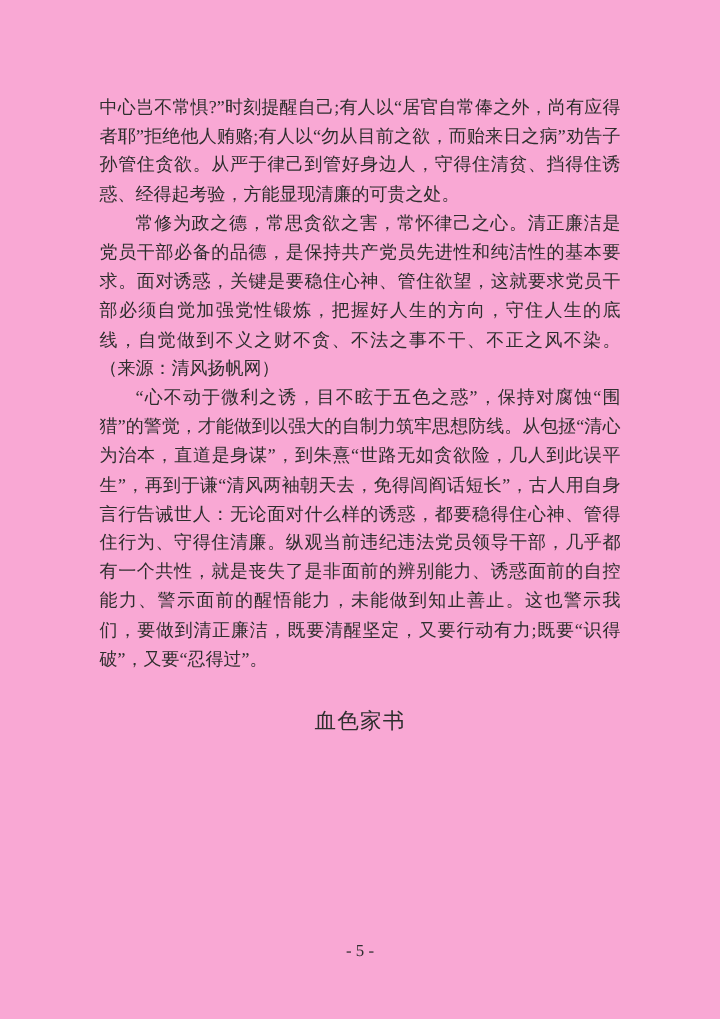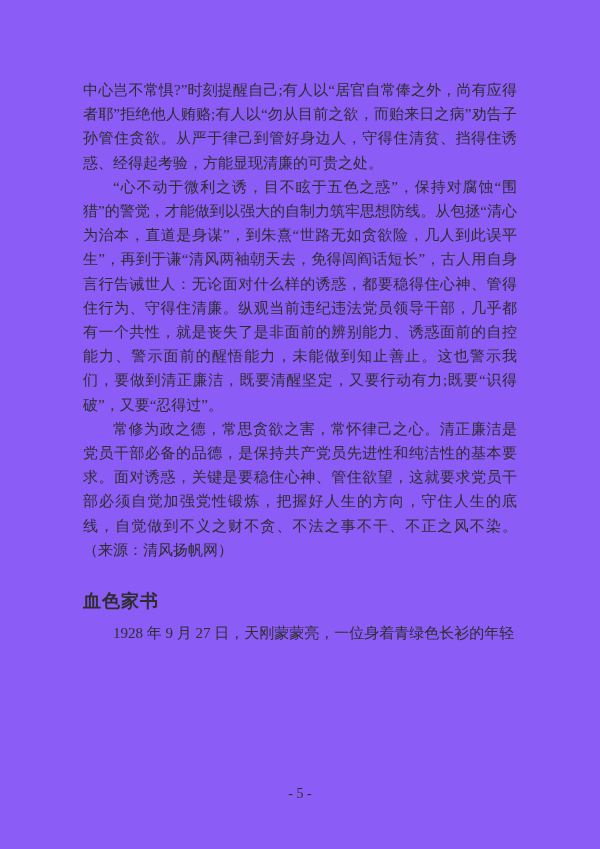--- a/index.html
+++ b/index.html
@@ -4,21 +4,21 @@
 <style>
   html, body {
     margin: 0;
     padding: 0;
     background: #ffffff;
   }
   .page {
     position: relative;
     width: 600px;
     height: 849px;
-    background: #8b5cf6;
+    background: #f9a8d4;
     overflow: hidden;
     font-family: "Liberation Serif", "DejaVu Serif", serif;
     color: #2e2e2e;
   }
   .content {
     padding: 78px 83px 0 83px;
     font-size: 15px;
     line-height: 24.2px;
     text-align: justify;
     text-justify: inter-character;
@@ -31,50 +31,50 @@
     text-indent: 2em;
   }
   .section-header {
     margin-top: 19px;
     font-size: 15px;
     line-height: 24.2px;
     font-weight: 500;
   }
   .article-title {
     margin-top: 26px;
-    margin-bottom: 7px;
+    margin-bottom: 29px;
+    text-align: center;
     font-size: 18px;
     line-height: 26px;
-    font-weight: bold;
+    font-weight: normal;
     letter-spacing: 1px;
   }
   .footer {
     position: absolute;
     left: 0;
     right: 0;
     top: 786px;
     text-align: center;
     font-size: 14px;
     color: #2e2e2e;
   }
 </style>
 </head>
 <body>
 
 <div class="page">
   <div class="content">
 
     <p class="body-para">中心岂不常惧?”时刻提醒自己;有人以“居官自常俸之外，尚有应得者耶”拒绝他人贿赂;有人以“勿从目前之欲，而贻来日之病”劝告子孙管住贪欲。从严于律己到管好身边人，守得住清贫、挡得住诱惑、经得起考验，方能显现清廉的可贵之处。</p>
 
+    <p class="body-para indent">常修为政之德，常思贪欲之害，常怀律己之心。清正廉洁是党员干部必备的品德，是保持共产党员先进性和纯洁性的基本要求。面对诱惑，关键是要稳住心神、管住欲望，这就要求党员干部必须自觉加强党性锻炼，把握好人生的方向，守住人生的底线，自觉做到不义之财不贪、不法之事不干、不正之风不染。（来源：清风扬帆网）</p>
+
     <p class="body-para indent">“心不动于微利之诱，目不眩于五色之惑”，保持对腐蚀“围猎”的警觉，才能做到以强大的自制力筑牢思想防线。从包拯“清心为治本，直道是身谋”，到朱熹“世路无如贪欲险，几人到此误平生”，再到于谦“清风两袖朝天去，免得闾阎话短长”，古人用自身言行告诫世人：无论面对什么样的诱惑，都要稳得住心神、管得住行为、守得住清廉。纵观当前违纪违法党员领导干部，几乎都有一个共性，就是丧失了是非面前的辨别能力、诱惑面前的自控能力、警示面前的醒悟能力，未能做到知止善止。这也警示我们，要做到清正廉洁，既要清醒坚定，又要行动有力;既要“识得破”，又要“忍得过”。</p>
-
-    <p class="body-para indent">常修为政之德，常思贪欲之害，常怀律己之心。清正廉洁是党员干部必备的品德，是保持共产党员先进性和纯洁性的基本要求。面对诱惑，关键是要稳住心神、管住欲望，这就要求党员干部必须自觉加强党性锻炼，把握好人生的方向，守住人生的底线，自觉做到不义之财不贪、不法之事不干、不正之风不染。（来源：清风扬帆网）</p>
 
 
     <div class="article-title">血色家书</div>
 
 
-    <p class="body-para indent">1928 年 9 月 27 日，天刚蒙蒙亮，一位身着青绿色长衫的年轻</p>
 
   </div>
 
   <div class="footer">- 5 -</div>
 </div>
 
 </body></html>

